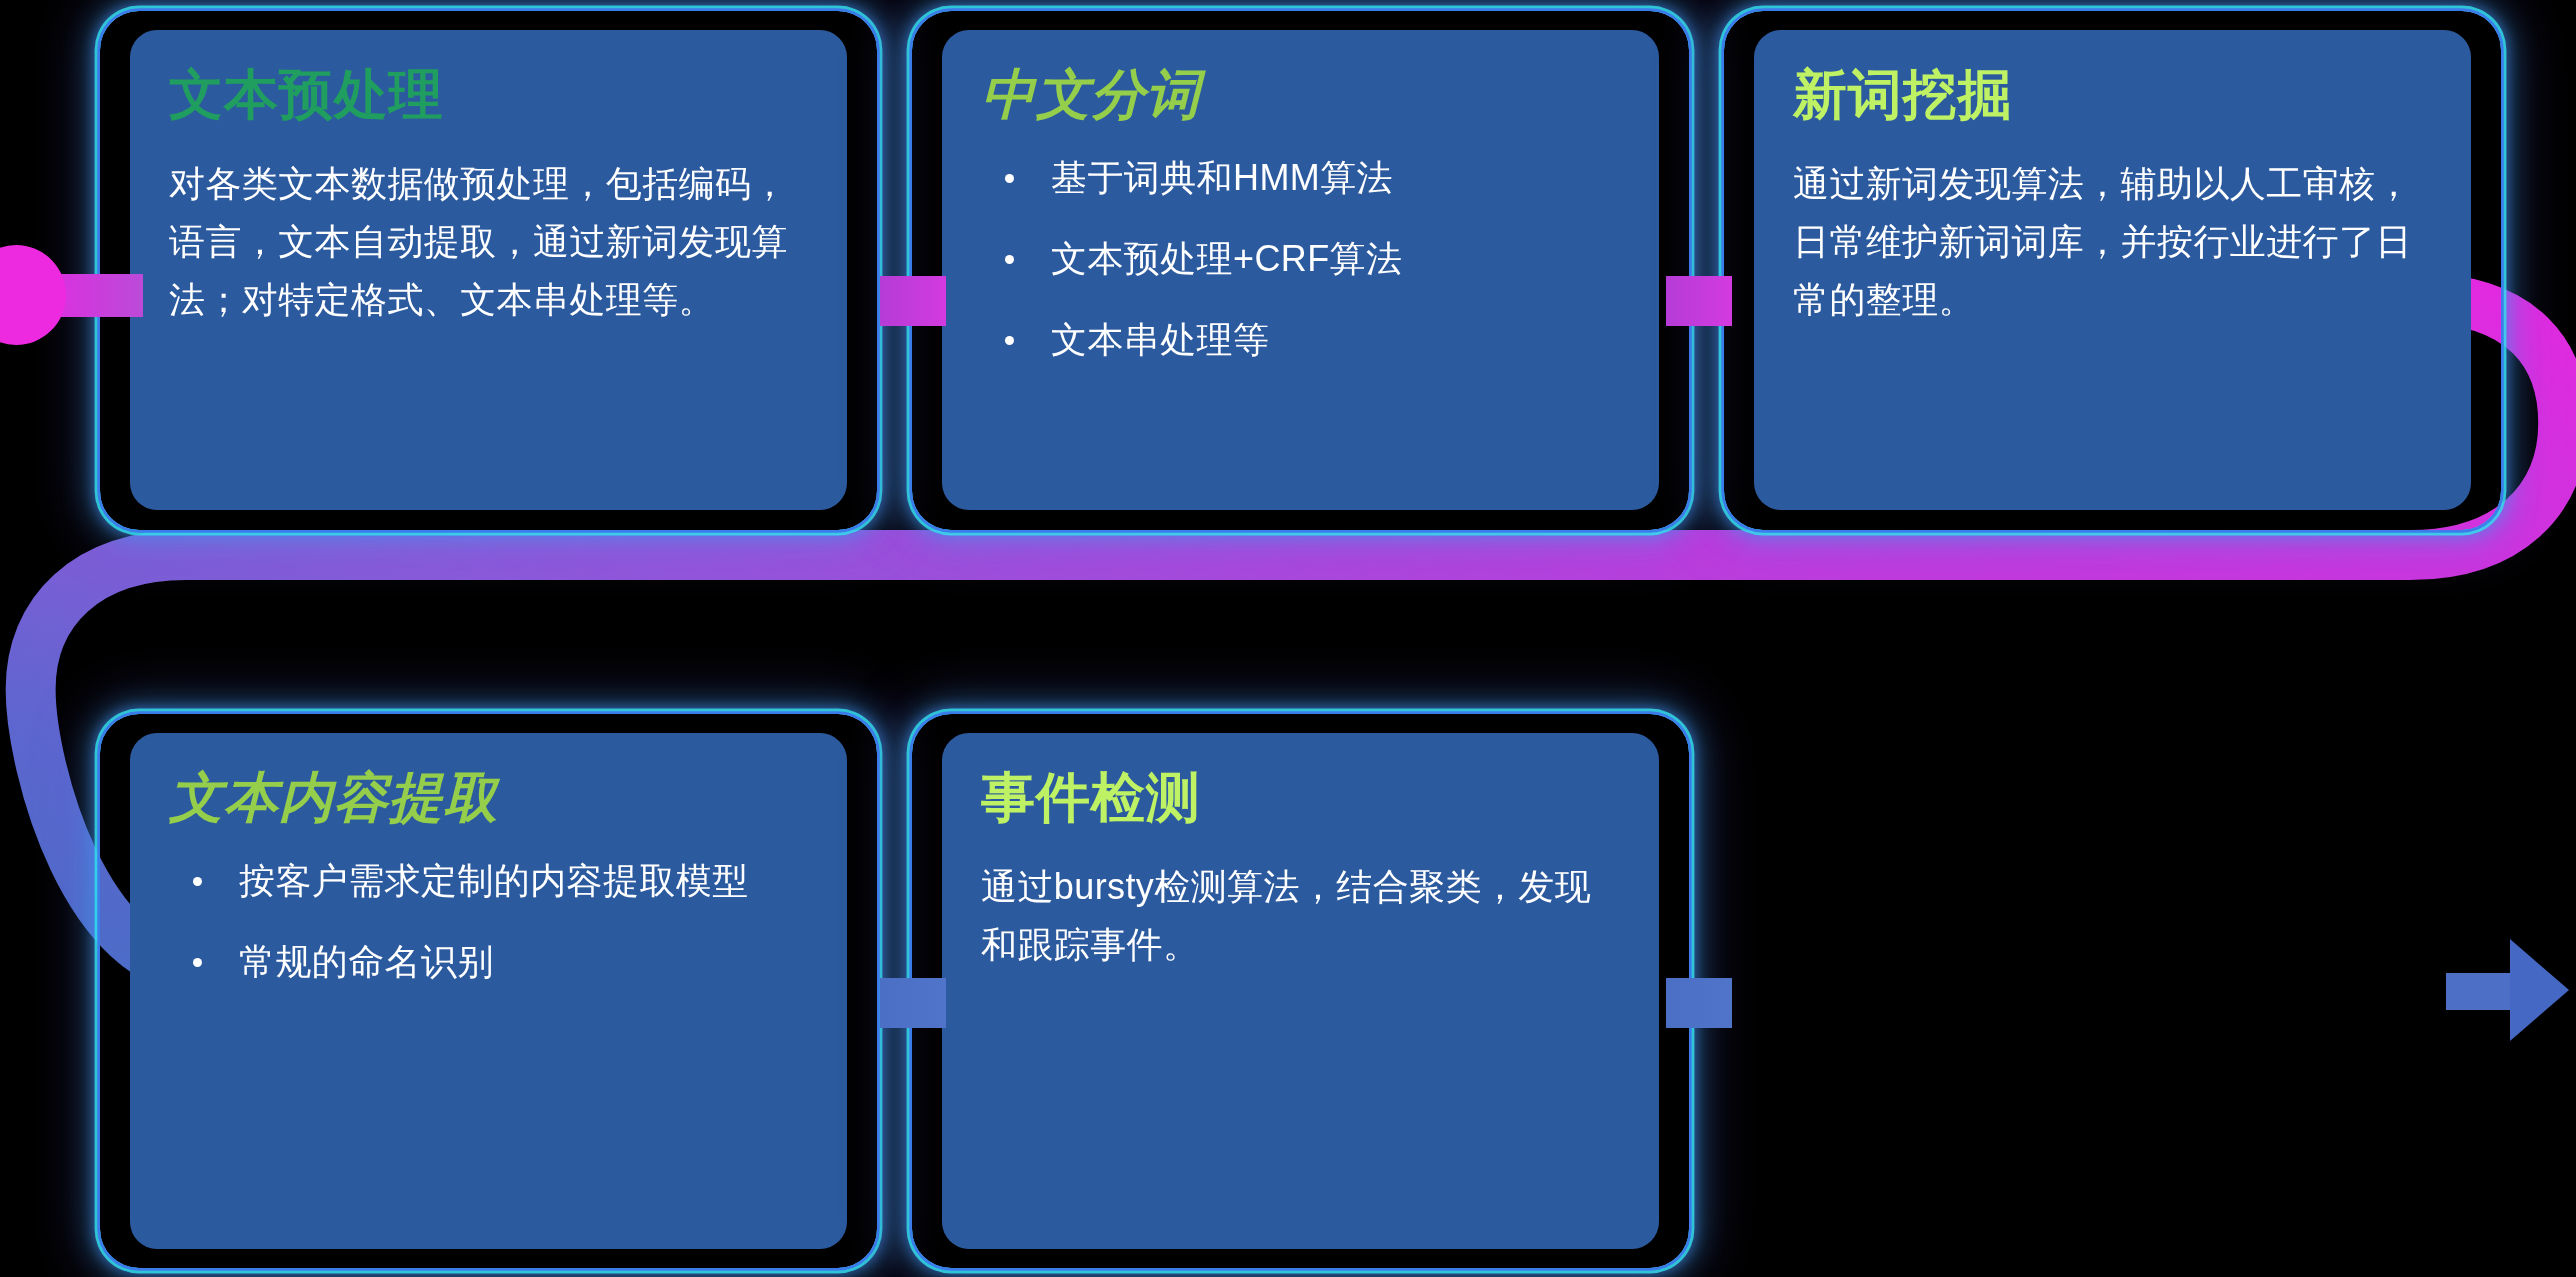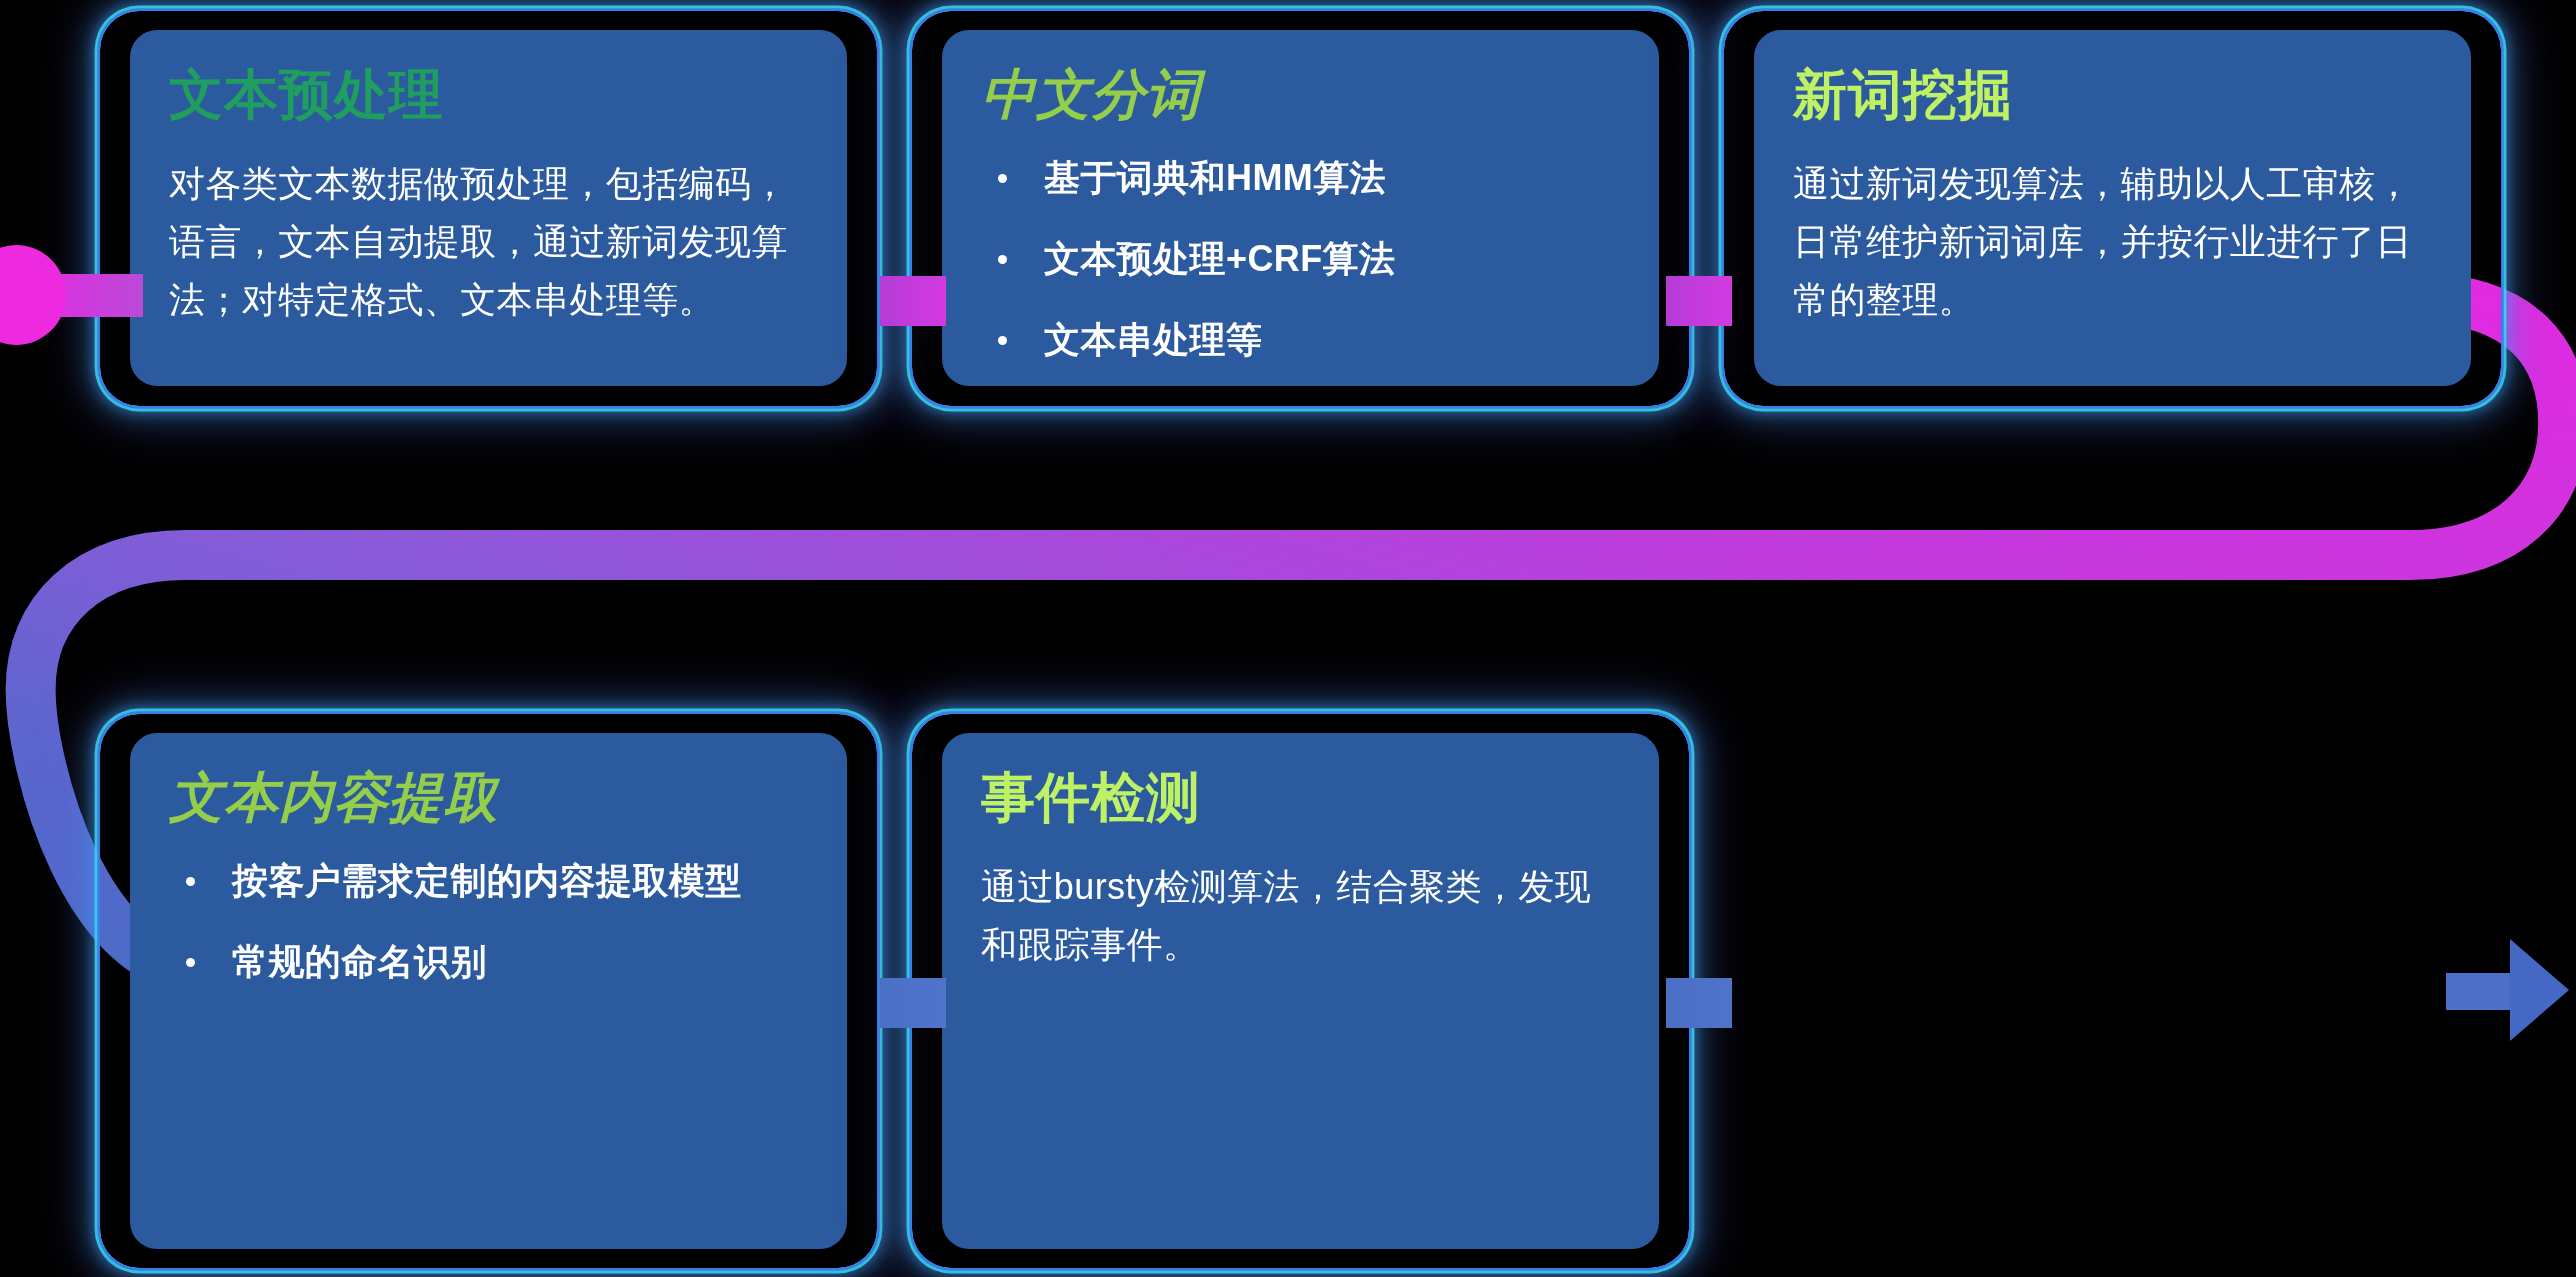--- a/index.html
+++ b/index.html
@@ -31,21 +31,21 @@
     z-index: 1;
     pointer-events: none;
   }
 
   
   .row {
     position: absolute;
     display: flex;
     z-index: 3;
   }
-  #row-top    { left: 96px; top: 7.1px;   width: 2410px; height: 402px; }
+  #row-top    { left: 96px; top: 7.1px;   width: 2410px; height: 526px; }
   #row-bottom { left: 96px; top: 710px; width: 2410px; height: 562px; }
 
   .card-slot {
     position: relative;
     width: 785px;
     height: 100%;
   }
   .card-slot + .card-slot { margin-left: 27px; }
 
   
@@ -88,24 +88,23 @@
 
   .card-body {
     color: #ffffff;
     font-size: 36px;
     line-height: 1.62;
     font-weight: 400;
     letter-spacing: 0.4px;
   }
 
   ul.bullets {
-    margin: 4px;
+    margin: 11px;
     padding: 0;
     list-style: none;
-    font-weight: bold;
   }
   ul.bullets li {
     color: #ffffff;
     font-size: 36px;
     line-height: 1.25;
     margin-bottom: 36px;
     padding-left: 59px;
     position: relative;
     letter-spacing: 0.4px;
   }

